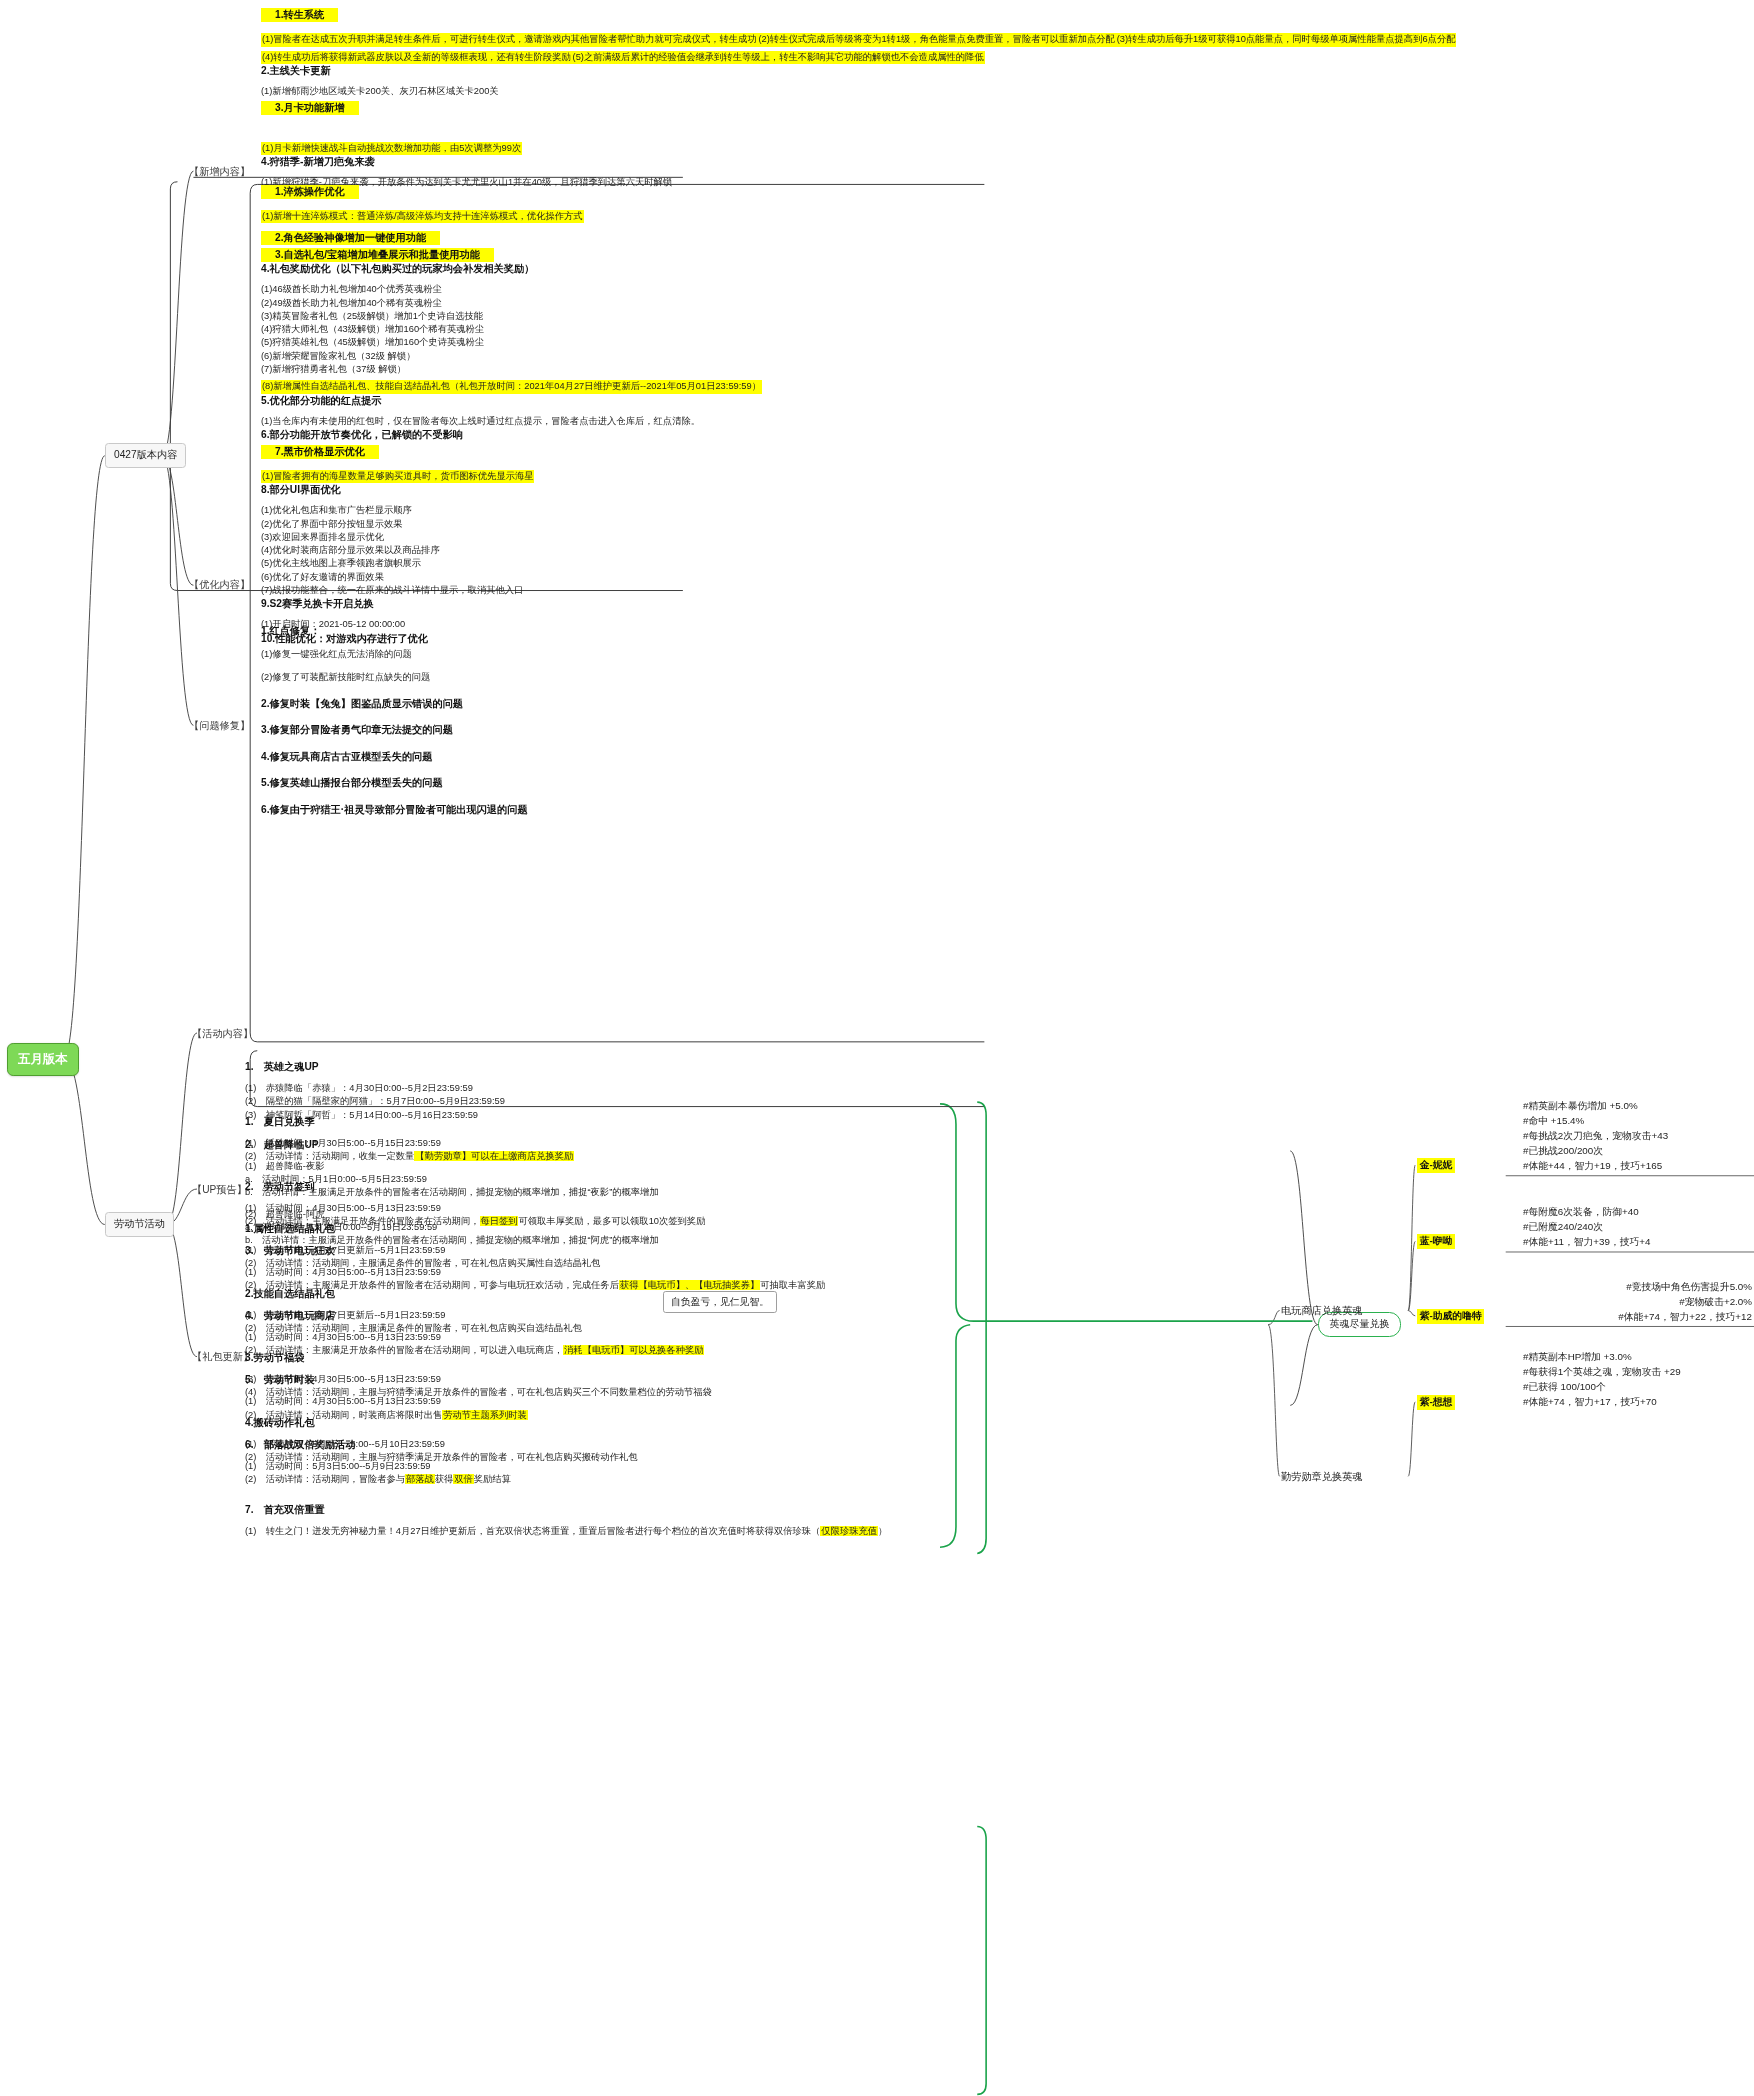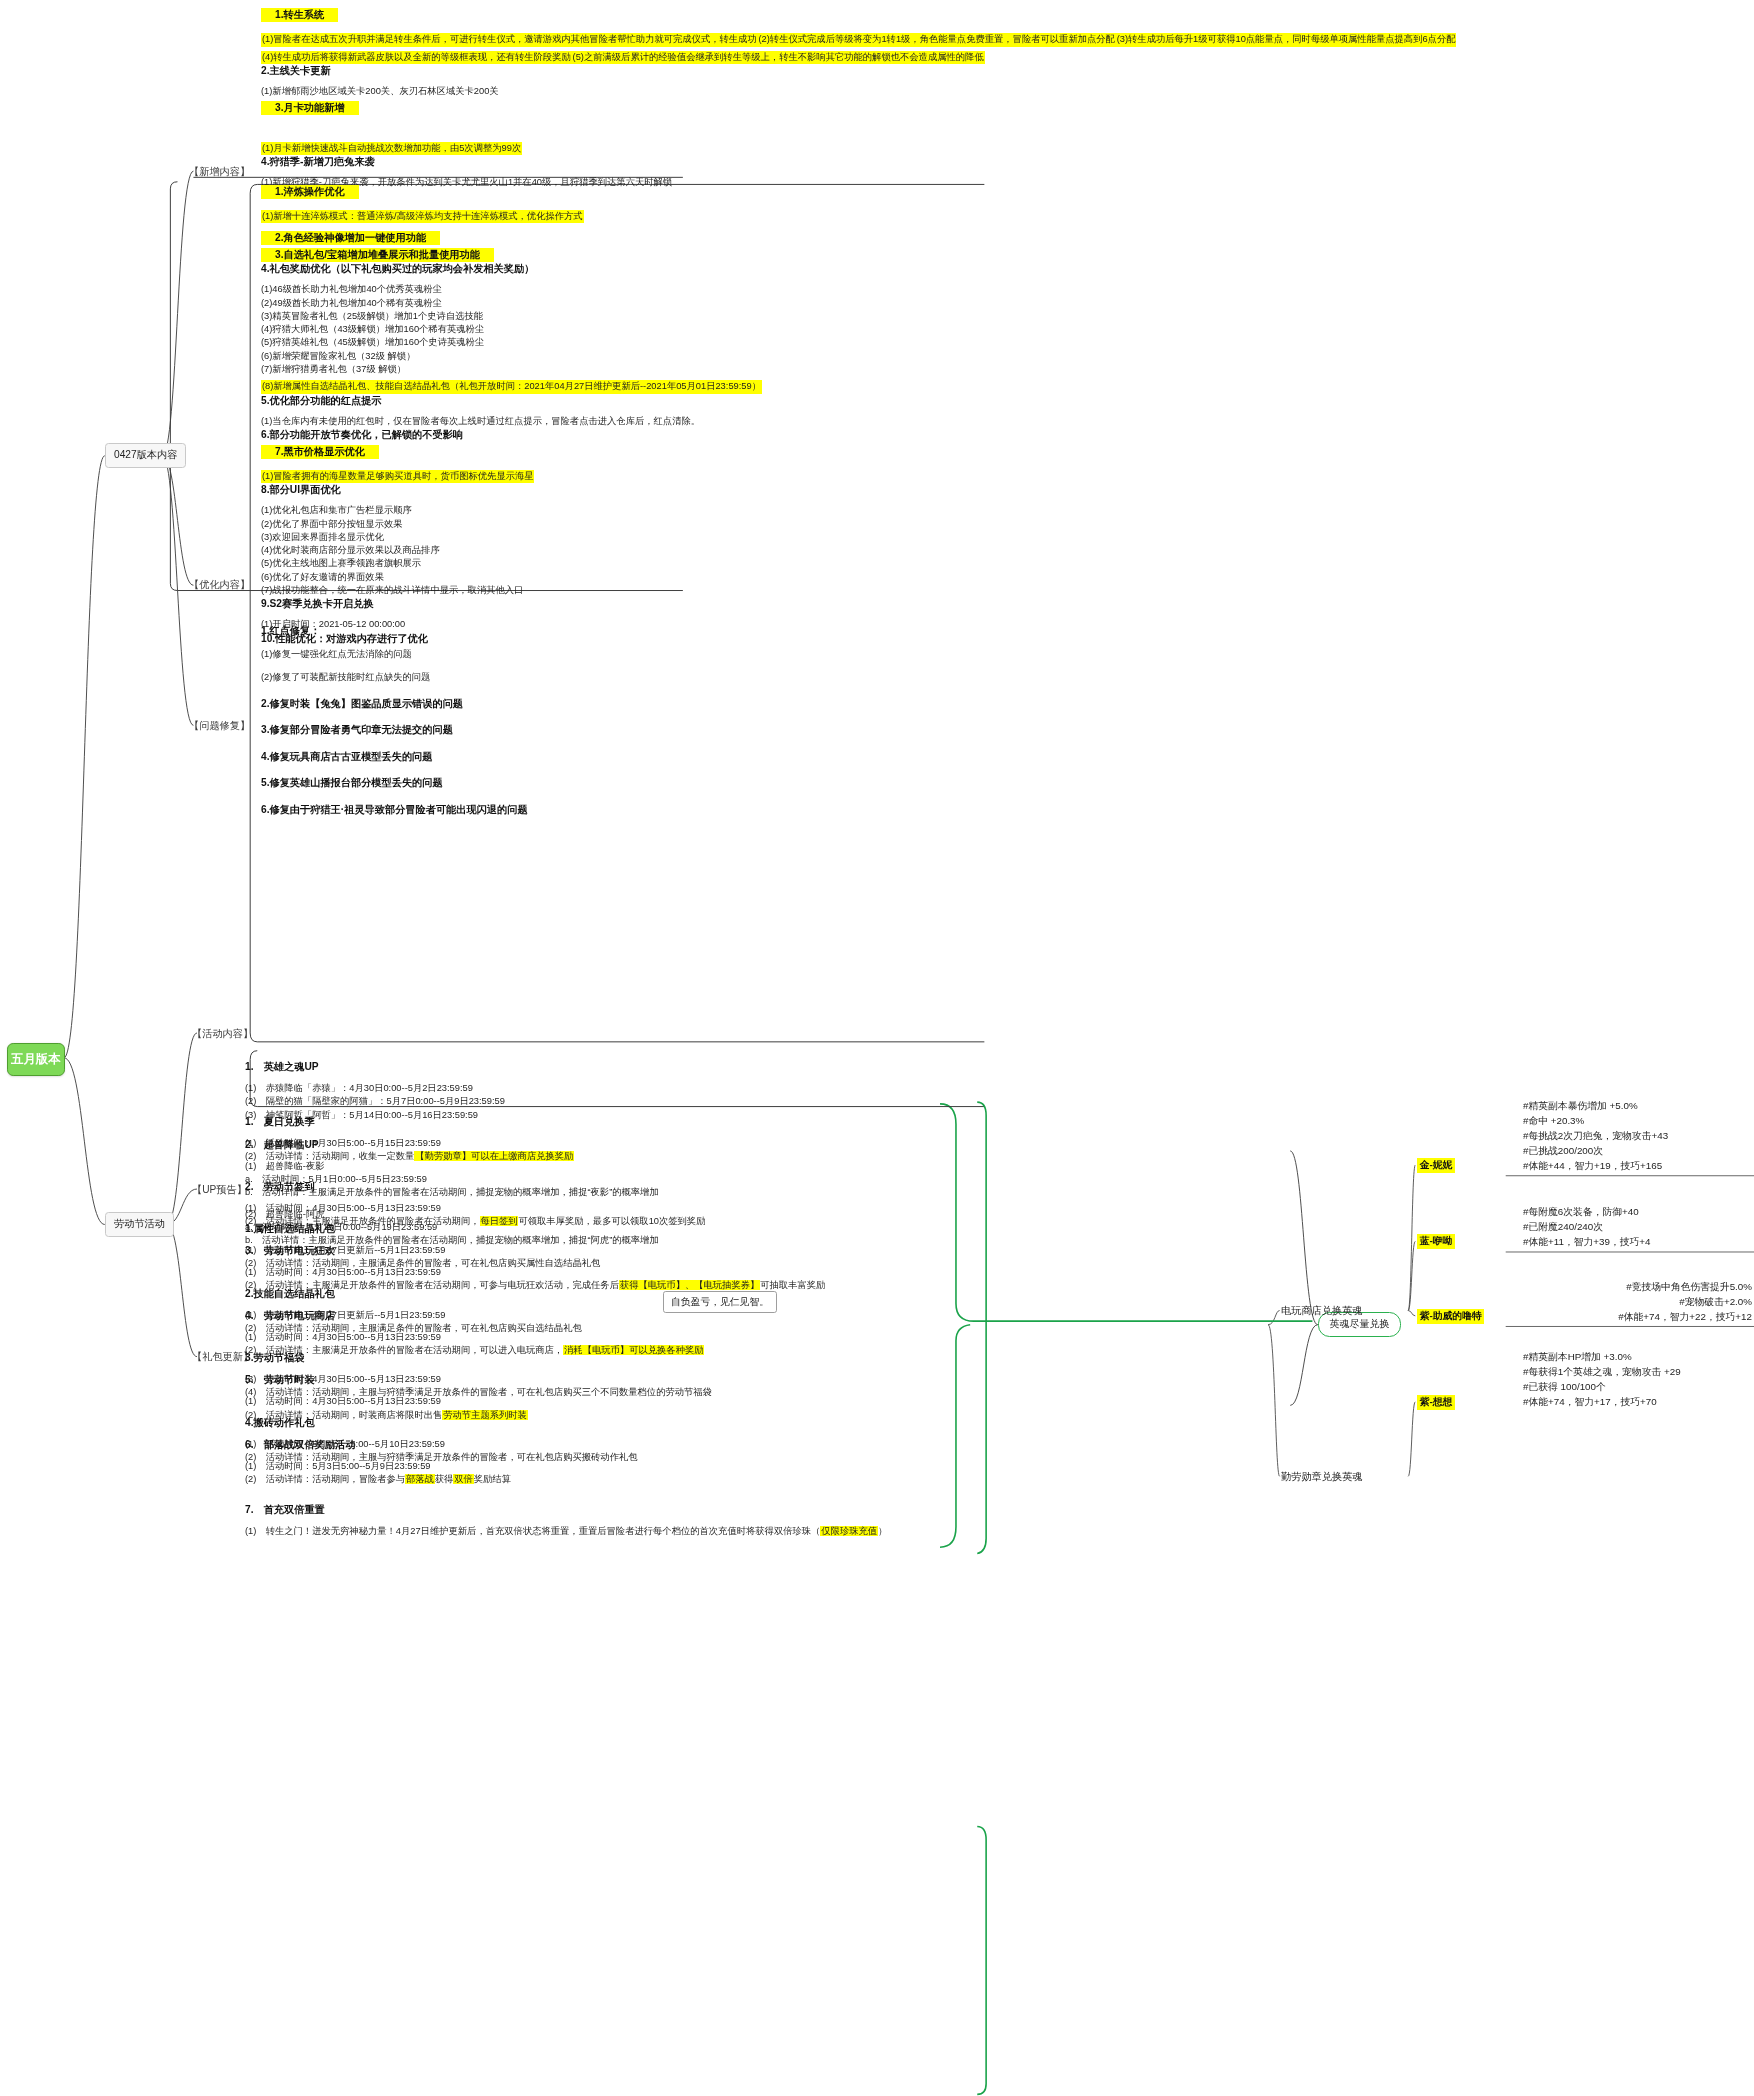--- a/index.html
+++ b/index.html
@@ -22,21 +22,21 @@
   
   .node { position: absolute; }
 
   .root-node {
     background: #7ed957;
     border: 0.9px solid #4f9e2f;
     border-radius: 6.2px;
     color: #ffffff;
     font-size: 12.4px;
     font-weight: bold;
-    padding: 7px 3px;
+    padding: 7px 10px;
     text-align: center;
     white-space: nowrap;
     box-shadow: 0 0.9px 1.8px rgba(0,0,0,.12);
   }
 
   .pill {
     background: #f7f7f7;
     border: 0.9px solid #c9c9c9;
     border-radius: 3.5px;
     font-size: 10.2px;
@@ -362,21 +362,21 @@
 
   <div class="node pill-note" style="left:663px; top:1291px;">自负盈亏，见仁见智。</div>
 
   <div class="node pill-green" style="left:1318px; top:1312px;">英魂尽量兑换</div>
 
   <div class="blk" id="blk-soul" style="left:1419px; top:0px;"></div>
 
 <div class="node chip-hl" style="left: 1417px; top: 1158px; position: absolute;">金-妮妮</div>
     <div class="node" style="position: absolute; left: 1523px; top: 1098px; width: 229px;">
       <div class="attr">#精英副本暴伤增加 +5.0%</div>
-      <div class="attr">#命中 +20.3%</div>
+      <div class="attr">#命中 +15.4%</div>
       <div class="attr">#每挑战2次刀疤兔，宠物攻击+43</div>
       <div class="attr">#已挑战200/200次</div>
       <div class="attr">#体能+44，智力+19，技巧+165</div>
     </div>
     <div class="node chip-hl" style="left: 1417px; top: 1234px; position: absolute;">蓝-咿呦</div>
     <div class="node" style="position: absolute; left: 1523px; top: 1204px; width: 229px;">
       <div class="attr">#每附魔6次装备，防御+40</div>
       <div class="attr">#已附魔240/240次</div>
       <div class="attr">#体能+11，智力+39，技巧+4</div>
     </div>

